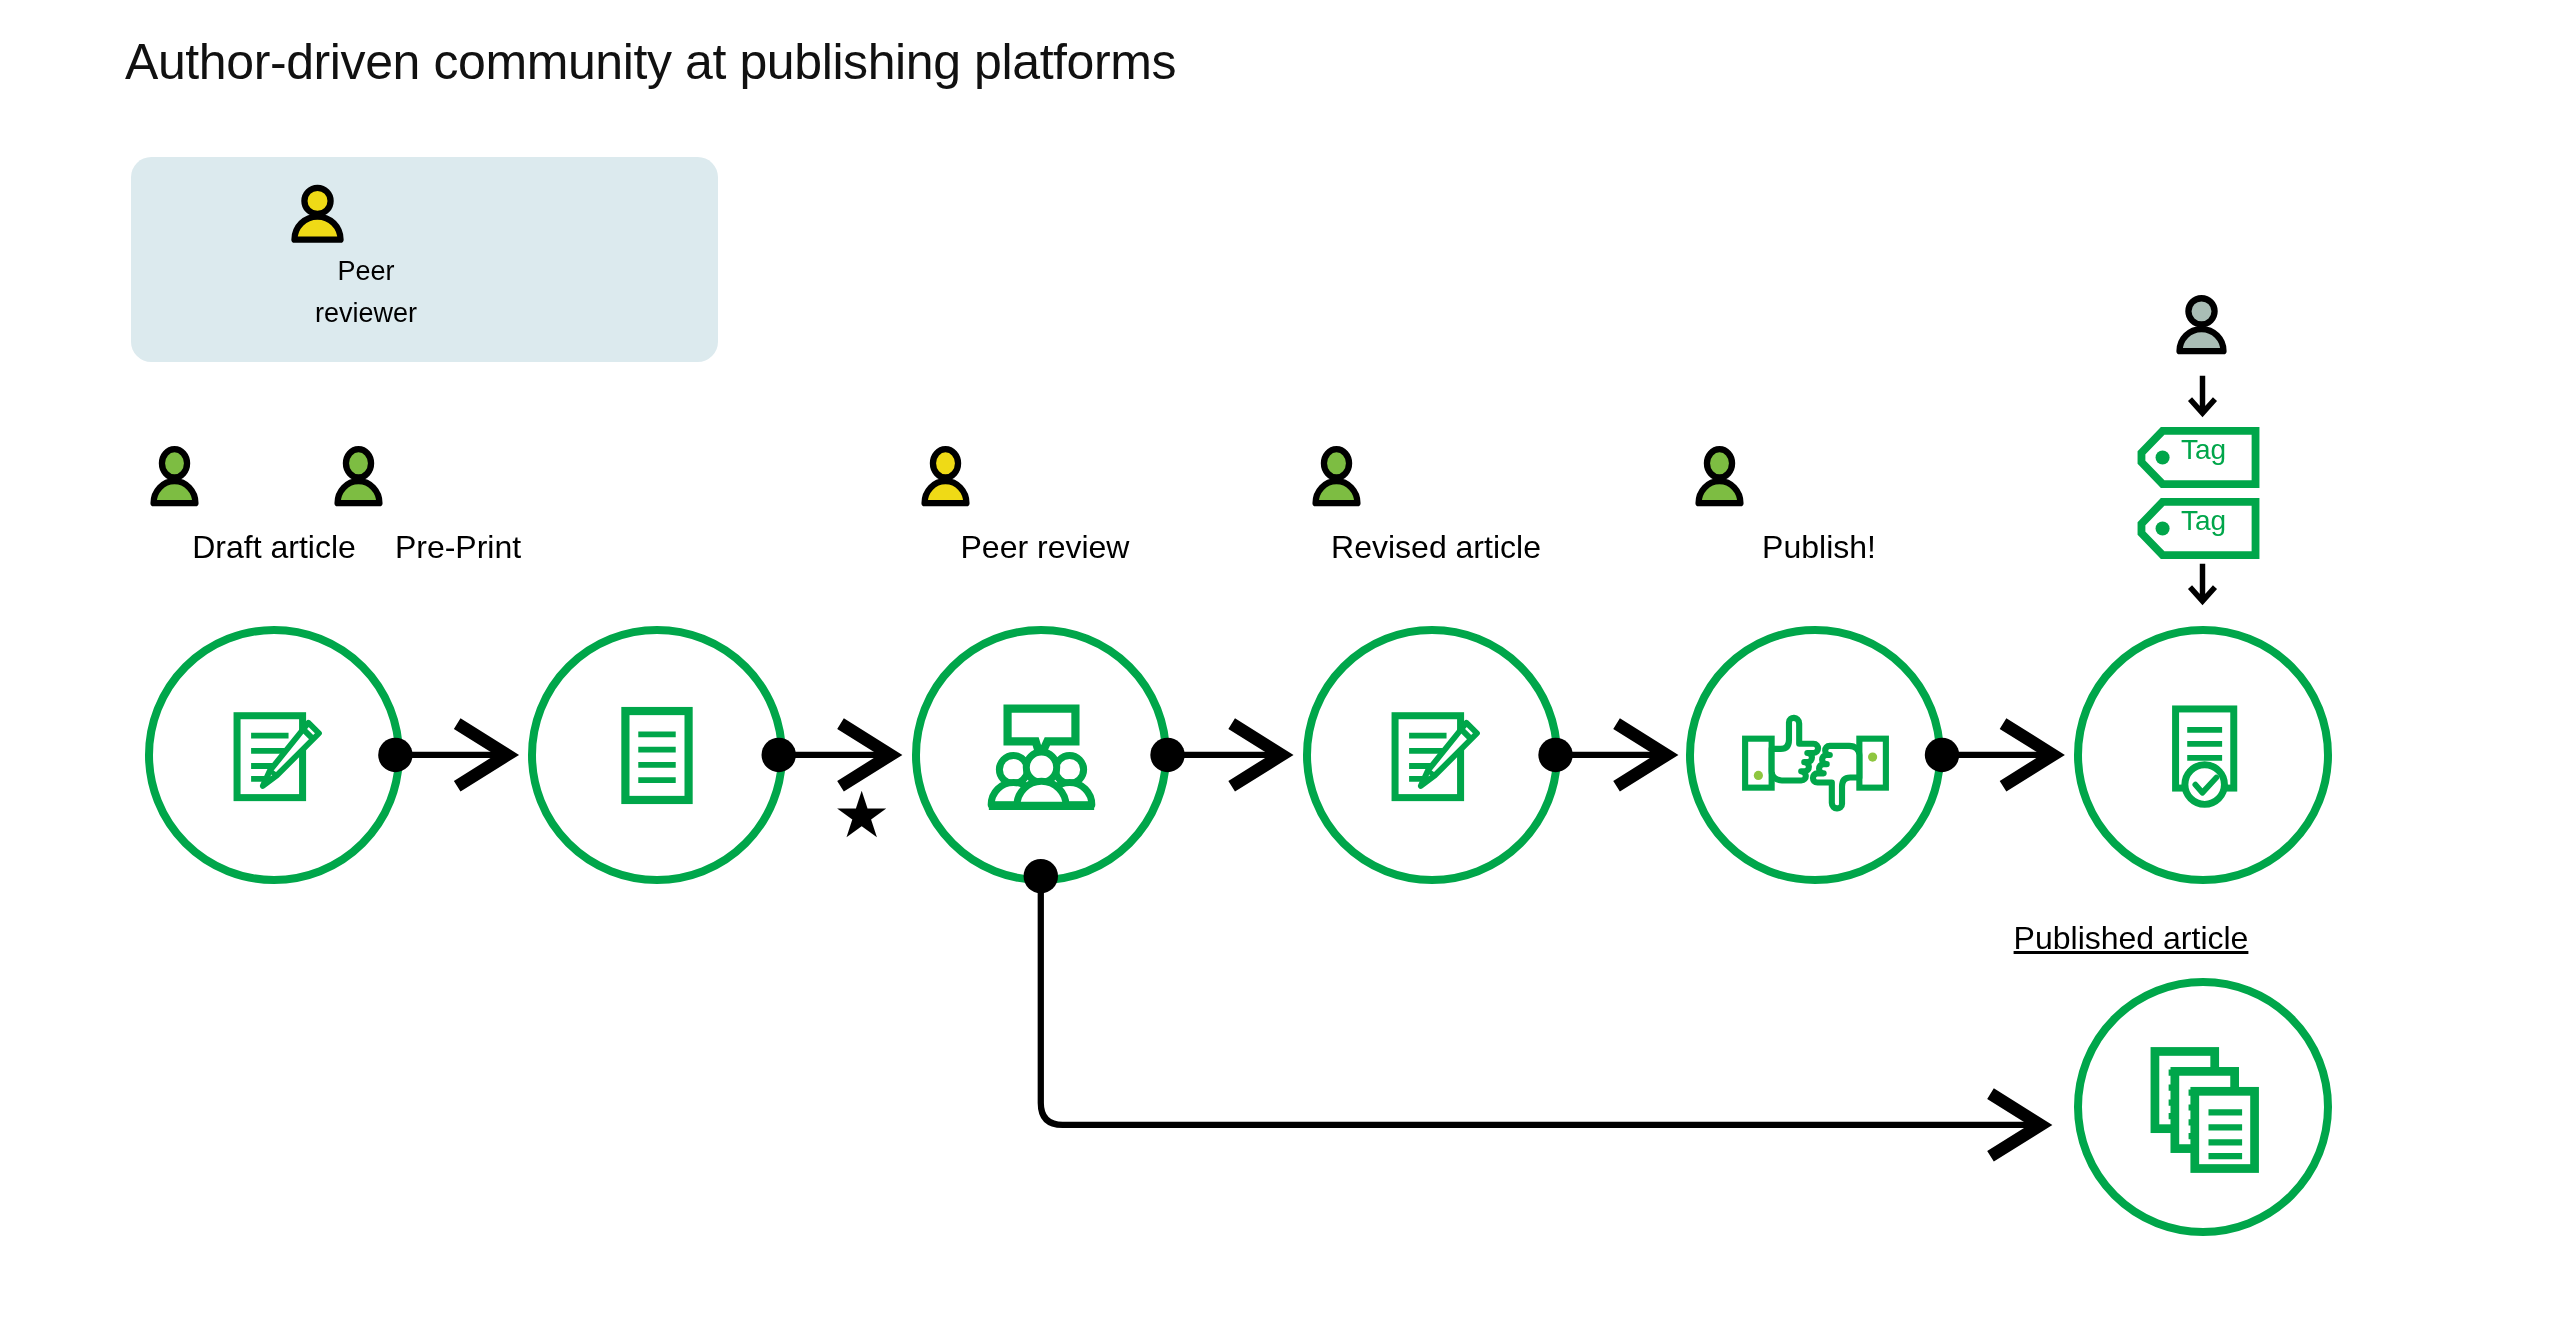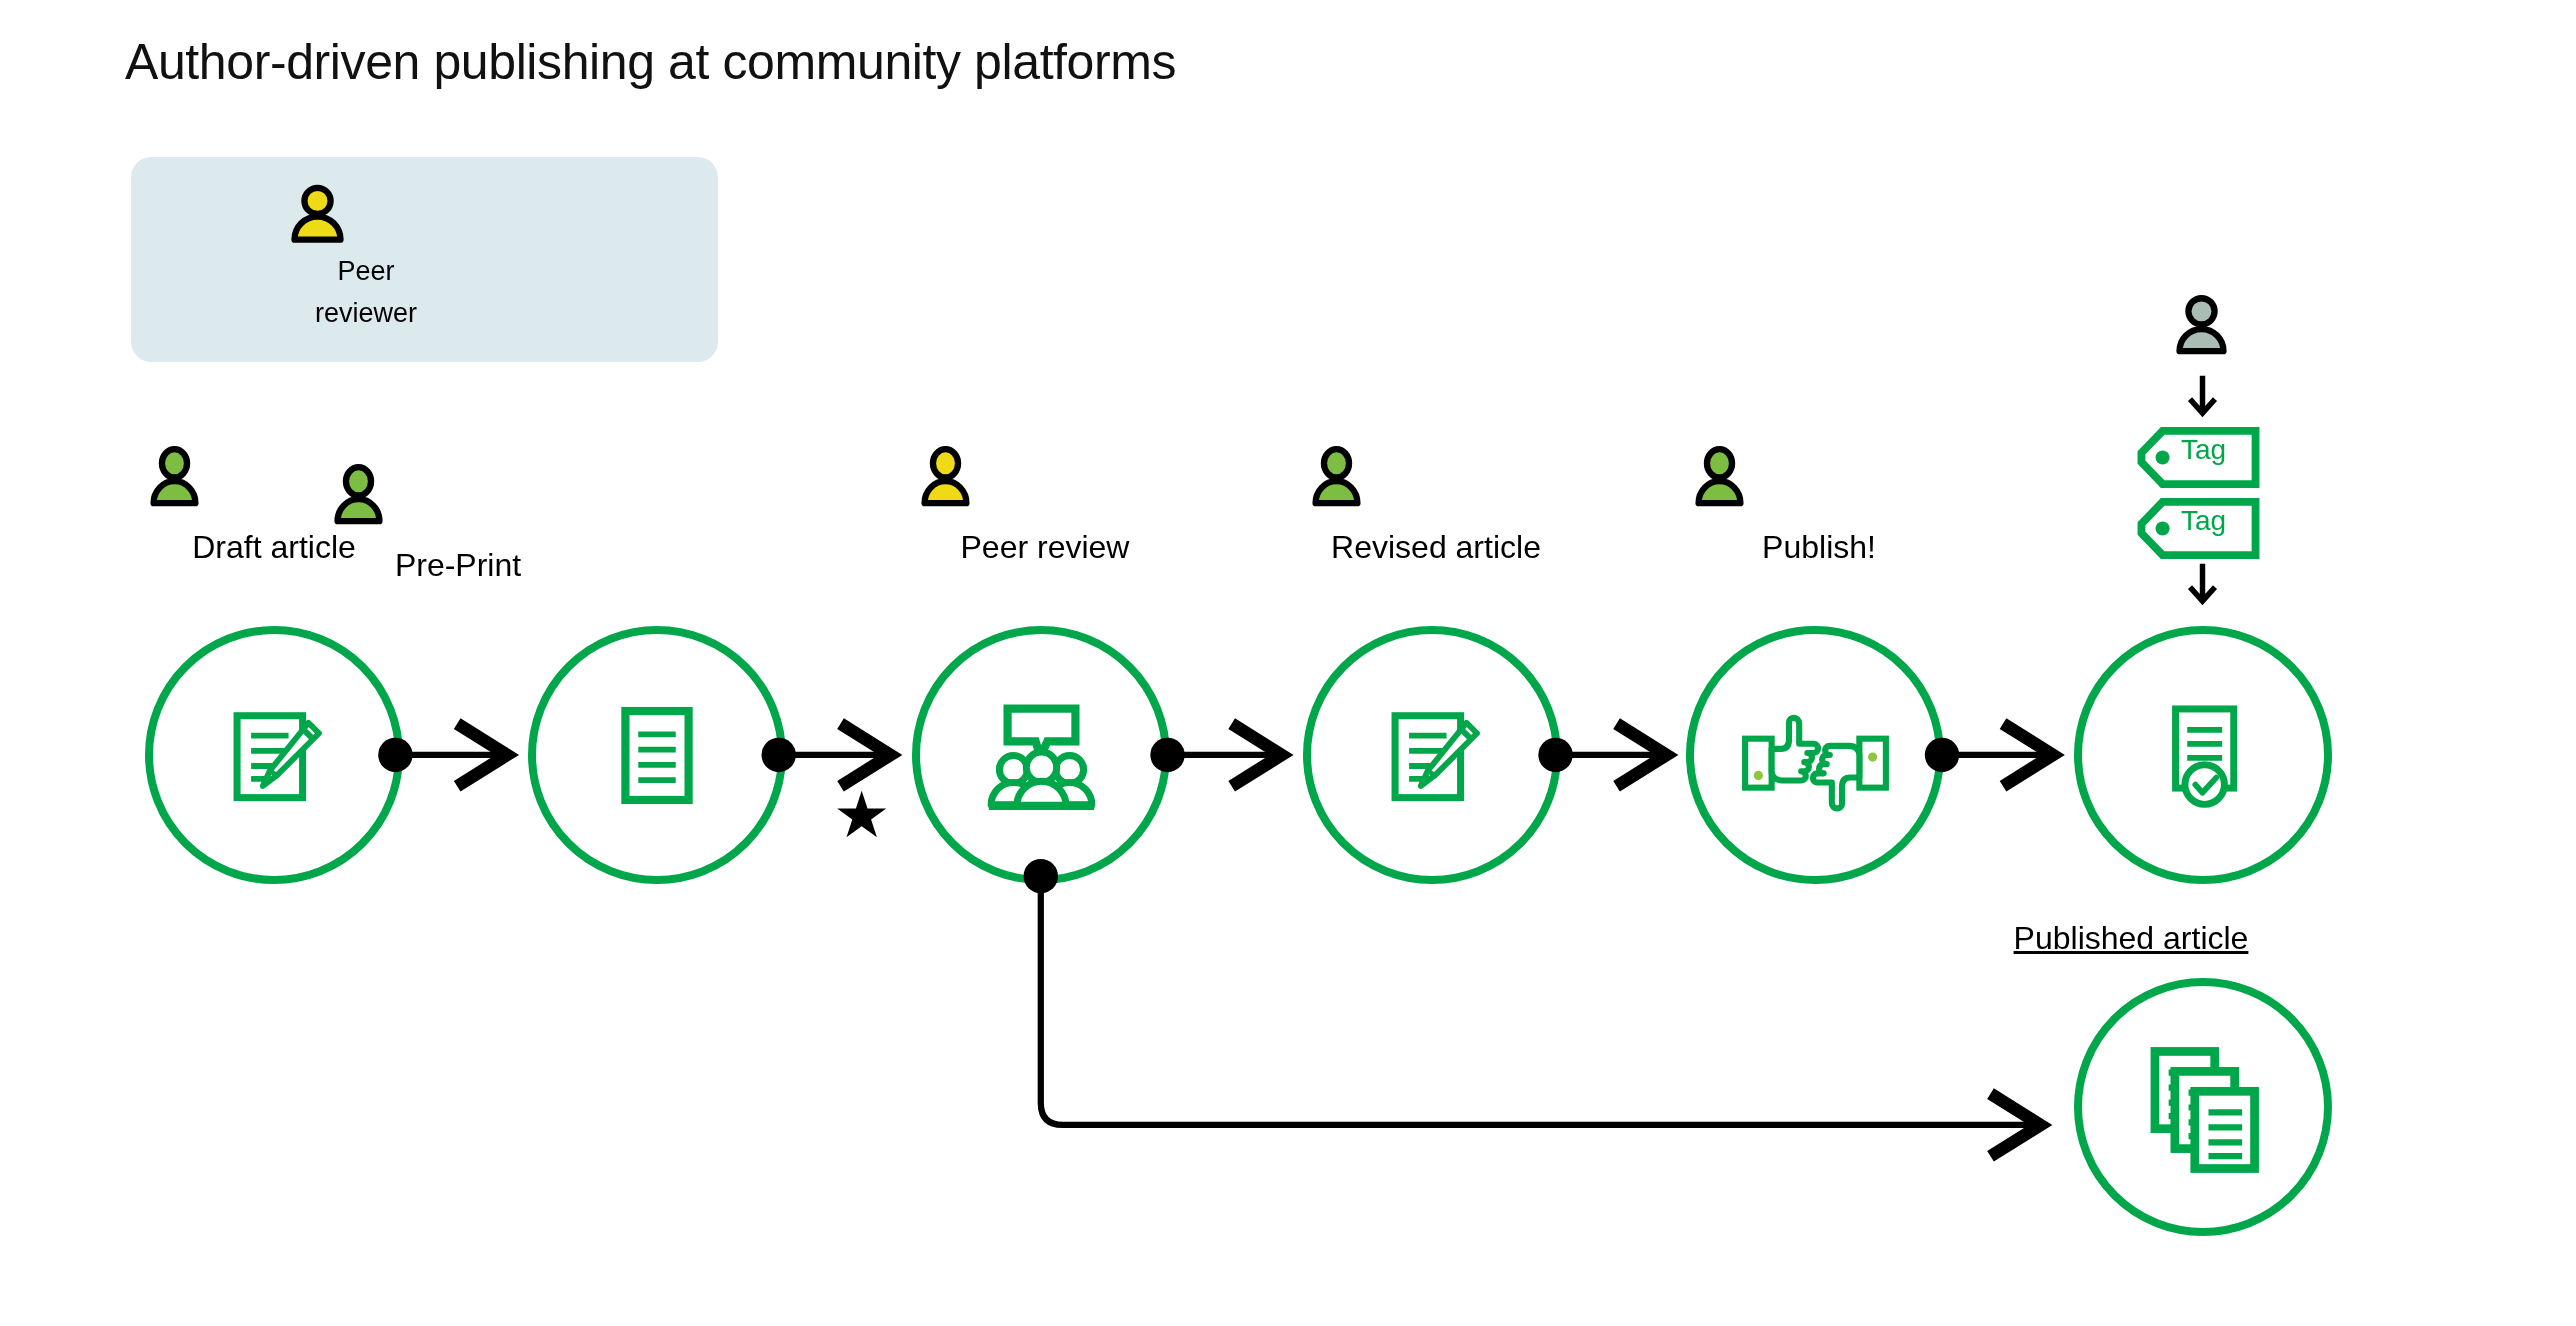--- a/index.html
+++ b/index.html
@@ -51,21 +51,21 @@
   }
   .tag-chip .tag-text{
     position:absolute;left:45px;top:7px;font-size:28px;line-height:31px;
     color:#00a64a;
   }
   svg{display:block;overflow:visible;}
 </style>
 </head>
 <body>
 
-<div id="page-title">Author-driven publishing at community platforms</div>
+<div id="page-title">Author-driven community at publishing platforms</div>
 
 <div id="legend">
 
 
   <div class="legend-item" style="left:153px;">
     <span class="legend-glyph">
       <svg width="67" height="67" viewBox="0 0 64 64">
         <circle cx="32" cy="19" r="12.5" fill="#efda16" stroke="#000" stroke-width="6"></circle>
         <path d="M10 56 A22 22 0 0 1 54 56 Z" fill="#efda16" stroke="#000" stroke-width="6" stroke-linejoin="round"></path>
       </svg>
@@ -79,21 +79,21 @@
 <div class="step" style="left:141px;top:442px;">
   <span class="actor">
     <svg width="67" height="72" viewBox="0 0 64 64">
       <ellipse cx="32" cy="18" rx="12" ry="13.5" fill="#7dbd42" stroke="#000" stroke-width="6"></ellipse>
       <path d="M12 56 A20 21 0 0 1 52 56 Z" fill="#7dbd42" stroke="#000" stroke-width="6" stroke-linejoin="round"></path>
     </svg>
   </span>
   <span class="step-label">Draft article</span>
 </div>
 
-<div class="step" style="left:325px;top:460px;text-align:center;">
+<div class="step" style="left:325px;top:442px;text-align:center;">
   <span class="actor">
     <svg width="67" height="72" viewBox="0 0 64 64">
       <ellipse cx="32" cy="18" rx="12" ry="13.5" fill="#7dbd42" stroke="#000" stroke-width="6"></ellipse>
       <path d="M12 56 A20 21 0 0 1 52 56 Z" fill="#7dbd42" stroke="#000" stroke-width="6" stroke-linejoin="round"></path>
     </svg>
   </span>
   <span class="step-label">Pre-Print</span>
 </div>
 
 <div class="step" style="left:912px;top:442px;">

